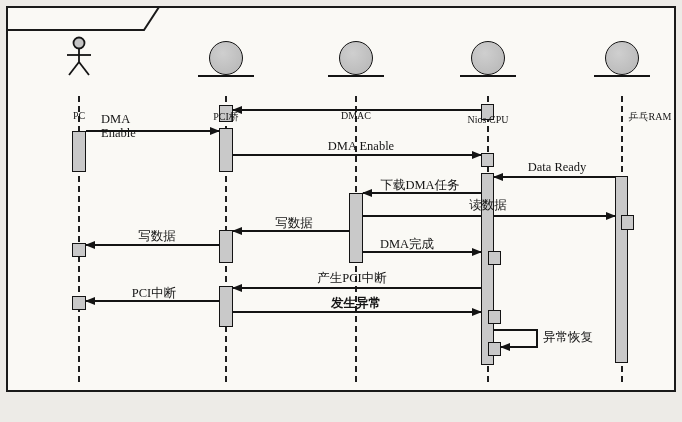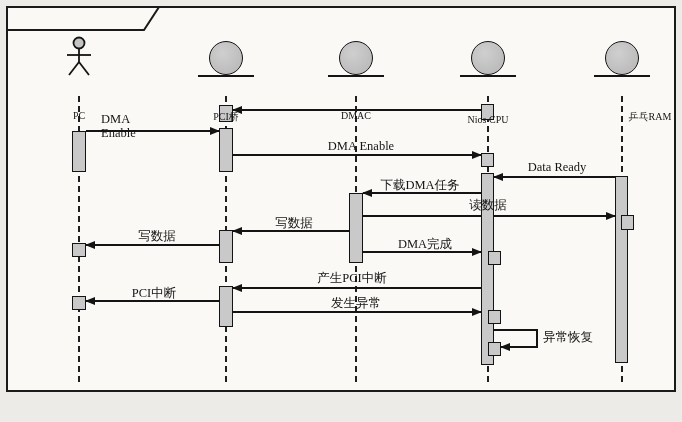--- a/index.html
+++ b/index.html
@@ -104,24 +104,24 @@
   <div class="act" style="left:615px;top:176px;width:13px;height:187px;"></div>
   <div class="act" style="left:621px;top:215px;width:13px;height:15px;"></div>
 
   <div class="mlabel wrap" style="left:101px;top:112px;width:58px;">DMA Enable</div>
   <div class="mlabel c" style="left:361px;top:139px;">DMA Enable</div>
   <div class="mlabel c" style="left:557px;top:160px;">Data Ready</div>
   <div class="mlabel c" style="left:420px;top:178px;">下载DMA任务</div>
   <div class="mlabel c" style="left:488px;top:198px;">读数据</div>
   <div class="mlabel c" style="left:294px;top:216px;">写数据</div>
   <div class="mlabel c" style="left:157px;top:229px;">写数据</div>
-  <div class="mlabel c" style="left:425px;top:237px;">DMA完成</div>
+  <div class="mlabel c" style="left:407px;top:237px;">DMA完成</div>
   <div class="mlabel c" style="left:352px;top:271px;">产生PCI中断</div>
   <div class="mlabel c" style="left:154px;top:286px;">PCI中断</div>
-  <div class="mlabel c" style="left:356px;top:296px;">发生异常</div>
+  <div class="mlabel c" style="left:356px;top:296px;font-weight:bold;">发生异常</div>
   <div class="mlabel" style="left:543px;top:330px;">异常恢复</div>
 
   <div style="position:absolute;left:63px;top:34px;">
     <svg width="33" height="44" viewBox="0 0 33 44">
       <circle cx="16" cy="9" r="5.5" fill="#c4c4c4" stroke="#141414" stroke-width="1.8"></circle>
       <line x1="16" y1="15" x2="16" y2="28" stroke="#141414" stroke-width="1.8"></line>
       <line x1="4" y1="21" x2="28" y2="21" stroke="#141414" stroke-width="1.8"></line>
       <line x1="16" y1="28" x2="6" y2="41" stroke="#141414" stroke-width="1.8"></line>
       <line x1="16" y1="28" x2="26" y2="41" stroke="#141414" stroke-width="1.8"></line>
     </svg>

